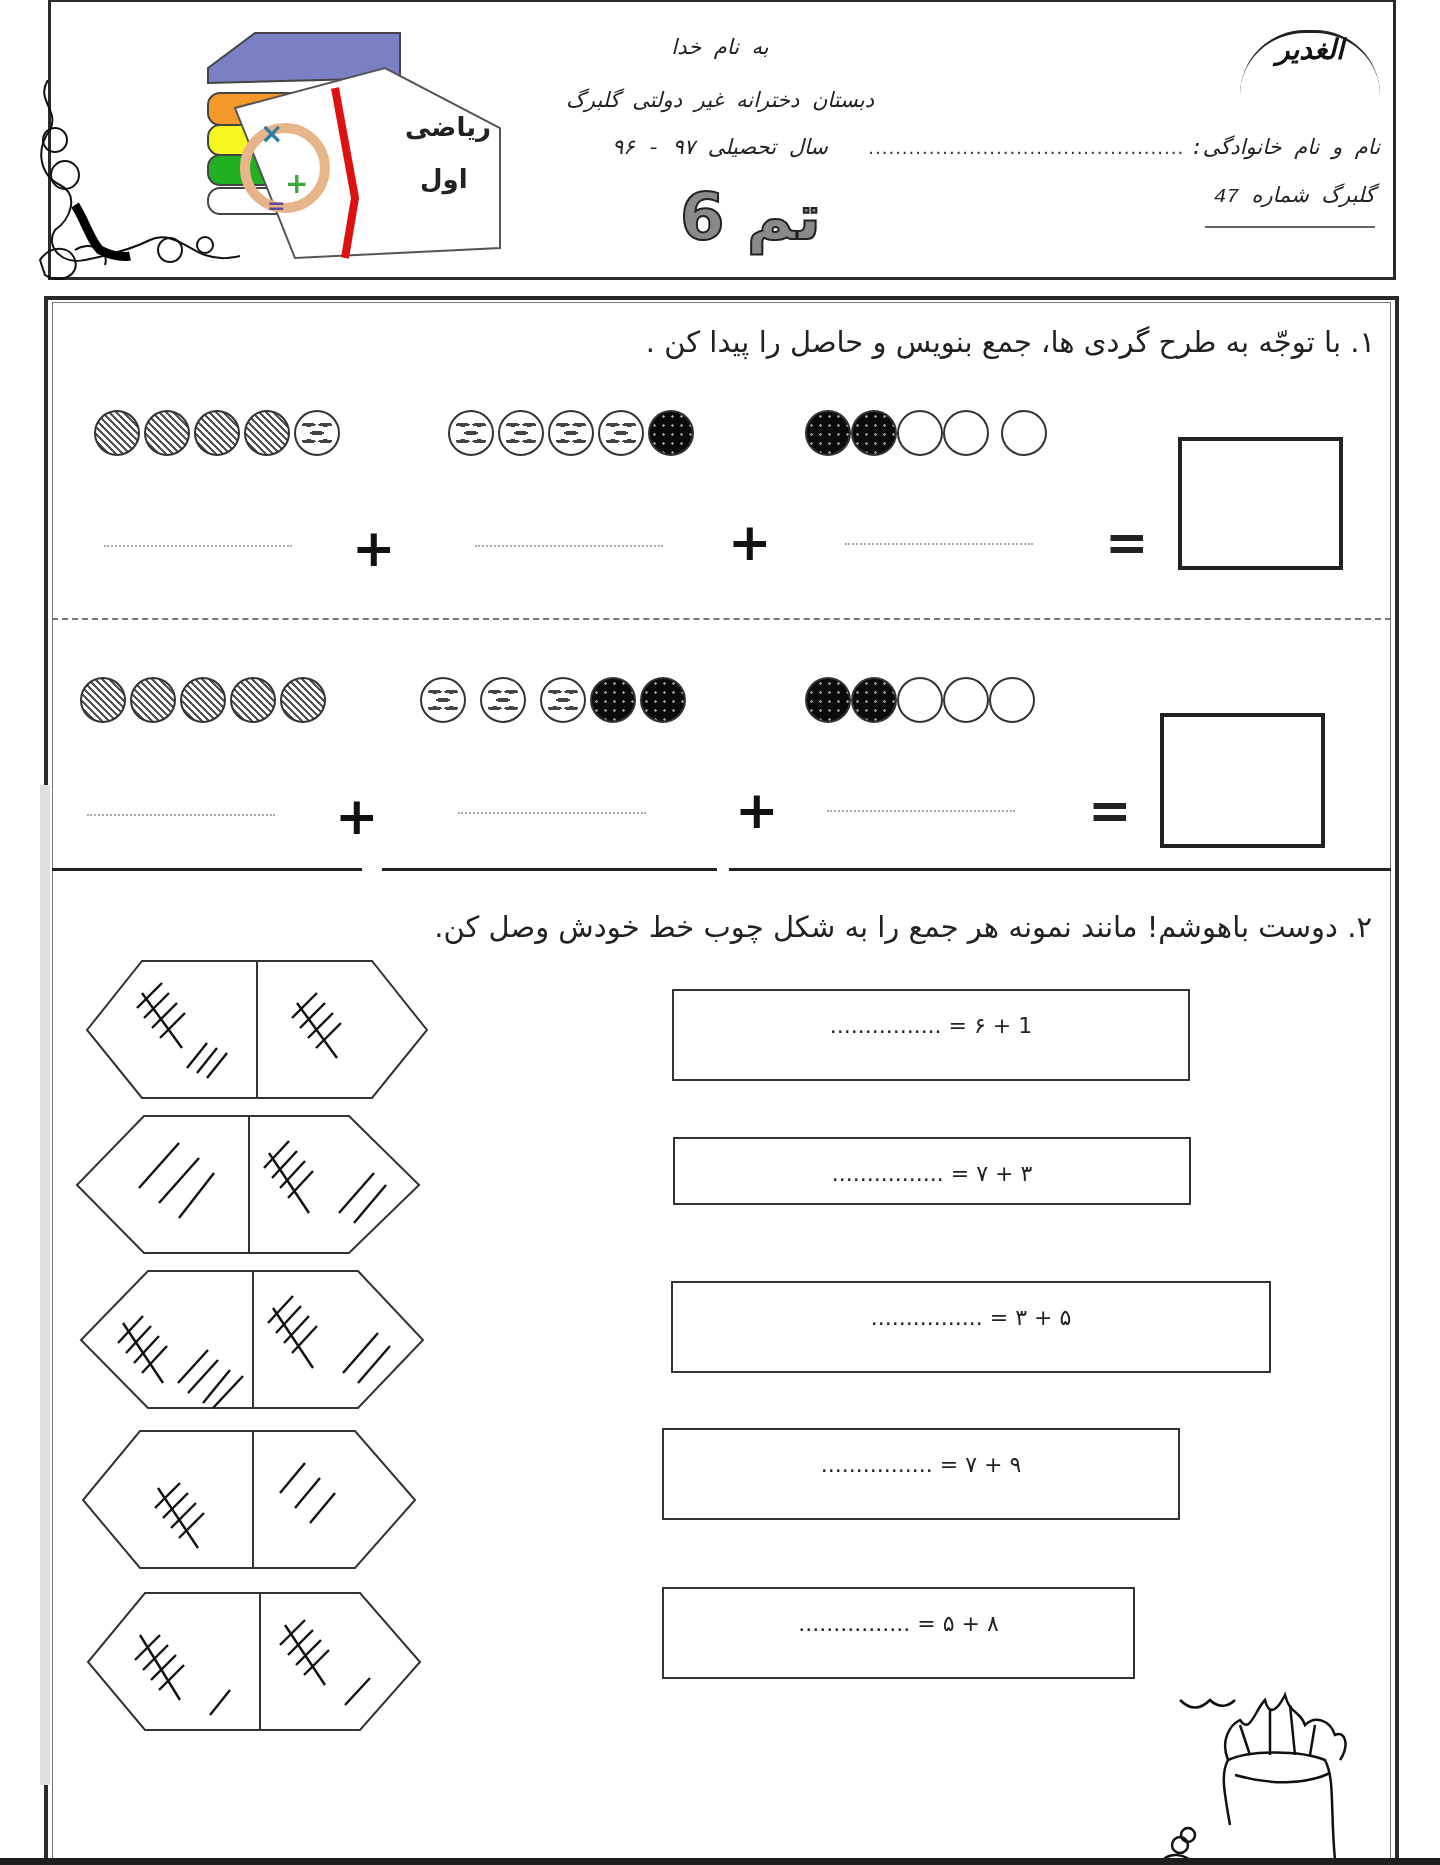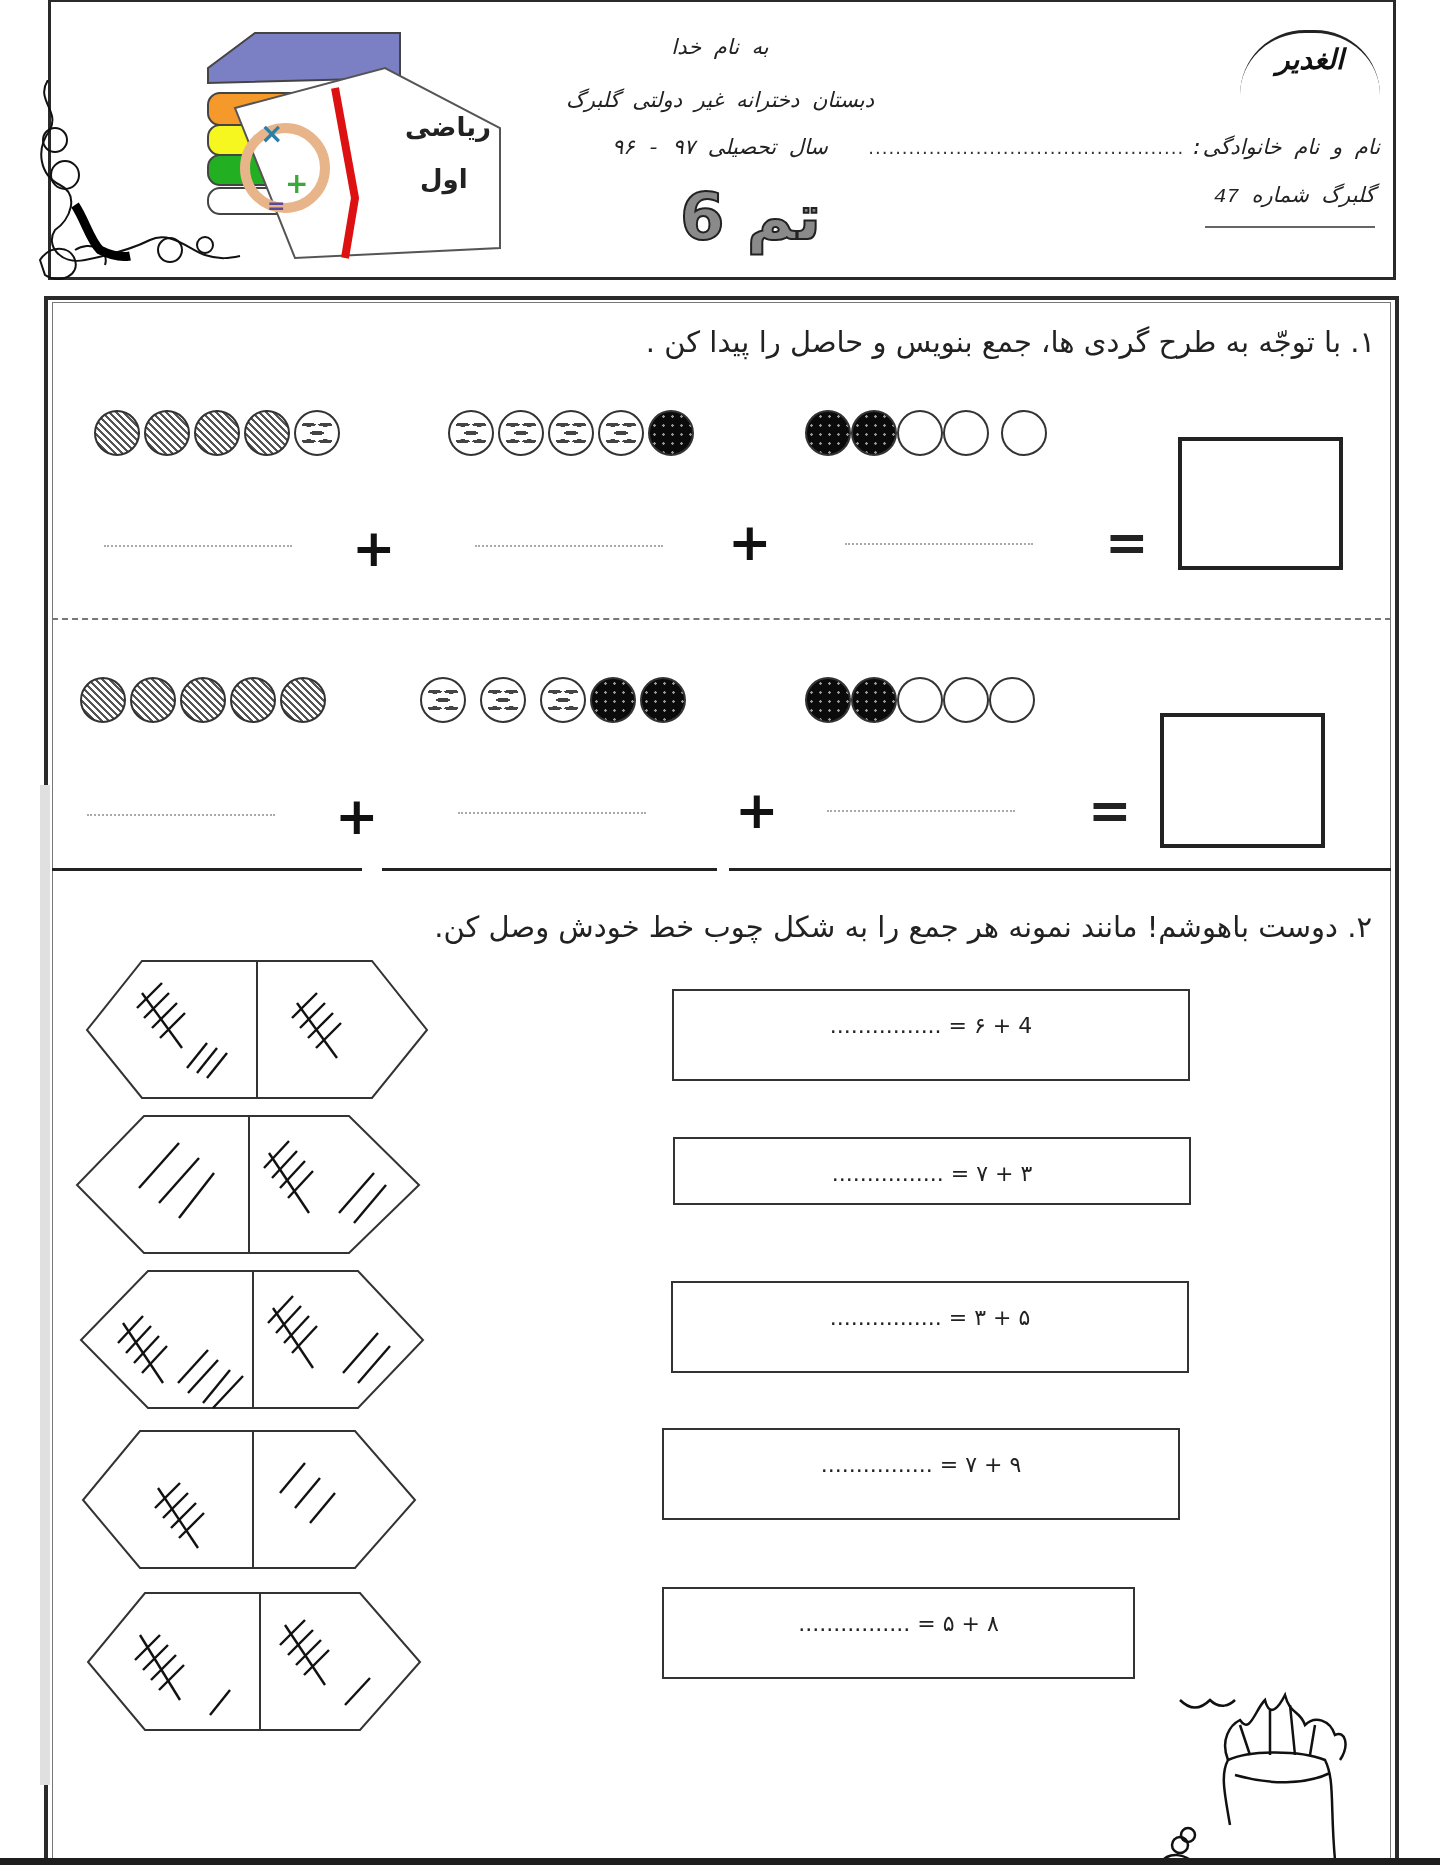--- a/index.html
+++ b/index.html
@@ -73,21 +73,21 @@
   <text x="200" y="108" font-size="26" font-weight="bold" fill="#222" style="font-family:'DejaVu Sans',sans-serif">ریاضی</text>
   <text x="215" y="160" font-size="26" font-weight="bold" fill="#222" style="font-family:'DejaVu Sans',sans-serif">اول</text>
 </svg>
 
 <div class="abs hdr-text rtl" style="left:660px;top:35px;width:120px;text-align:center">به نام خدا</div>
 <div class="abs hdr-text rtl" style="left:560px;top:88px;width:320px;text-align:center">دبستان دخترانه غیر دولتی گلبرگ</div>
 <div class="abs hdr-text rtl" style="left:600px;top:135px;width:240px;text-align:center">سال تحصیلی ۹۷ - ۹۶</div>
 <div class="abs theme-title rtl" style="left:680px;top:180px">تم 6</div>
 
 <div class="abs" style="left:1240px;top:30px;width:140px;height:62px;border-top:3px solid #222;border-radius:70px 70px 0 0;">
-  <div style="font-size:28px;font-weight:bold;text-align:center;margin-top:10px;font-style:italic;color:#111" class="rtl">الغدیر</div>
+  <div style="font-size:28px;font-weight:bold;text-align:center;font-style:italic;color:#111" class="rtl">الغدیر</div>
 </div>
 
 <div class="abs rtl" style="left:985px;top:135px;width:395px;display:flex;align-items:baseline;gap:6px">
   <span class="hdr-text">نام و نام خانوادگی:</span>
   <span class="name-dots">...............................................</span>
 </div>
 <div class="abs hdr-text rtl underline" style="left:1205px;top:183px;width:170px;padding-bottom:18px;text-align:right">گلبرگ شماره 47</div>
 
 <div class="abs main-frame"></div>
 <div class="abs main-frame-inner"></div>
@@ -157,26 +157,26 @@
 <div class="abs eq-sign" style="left:1088px;top:784px">=</div>
 <div class="abs answer-box" style="left:1160px;top:713px;width:165px;height:135px"></div>
 
 <div class="abs solid-sep" style="left:52px;top:868px;width:310px"></div>
 <div class="abs solid-sep" style="left:382px;top:868px;width:335px"></div>
 <div class="abs solid-sep" style="left:729px;top:868px;width:662px"></div>
 
 <div class="abs q-title rtl" style="right:68px;top:910px">۲. دوست باهوشم! مانند نمونه هر جمع را به شکل چوب خط خودش وصل کن.</div>
 
 <div class="abs eq-box rtl" style="left:672px;top:989px;width:518px;height:92px">
-  <span class="eq-text">4 + ۶  =  ................</span>
+  <span class="eq-text">1 + ۶  =  ................</span>
 </div>
 <div class="abs eq-box rtl" style="left:673px;top:1137px;width:518px;height:68px">
   <span class="eq-text">۳ + ۷  =  ................</span>
 </div>
-<div class="abs eq-box rtl" style="left:671px;top:1281px;width:518px;height:92px">
+<div class="abs eq-box rtl" style="left:671px;top:1281px;width:600px;height:92px">
   <span class="eq-text">۵ + ۳  =  ................</span>
 </div>
 <div class="abs eq-box rtl" style="left:662px;top:1428px;width:518px;height:92px">
   <span class="eq-text">۹ + ۷  =  ................</span>
 </div>
 <div class="abs eq-box rtl" style="left:662px;top:1587px;width:473px;height:92px">
   <span class="eq-text">۸ + ۵  =  ................</span>
 </div>
 
 <svg class="abs hex" style="left:82px;top:958px" width="350" height="145">

